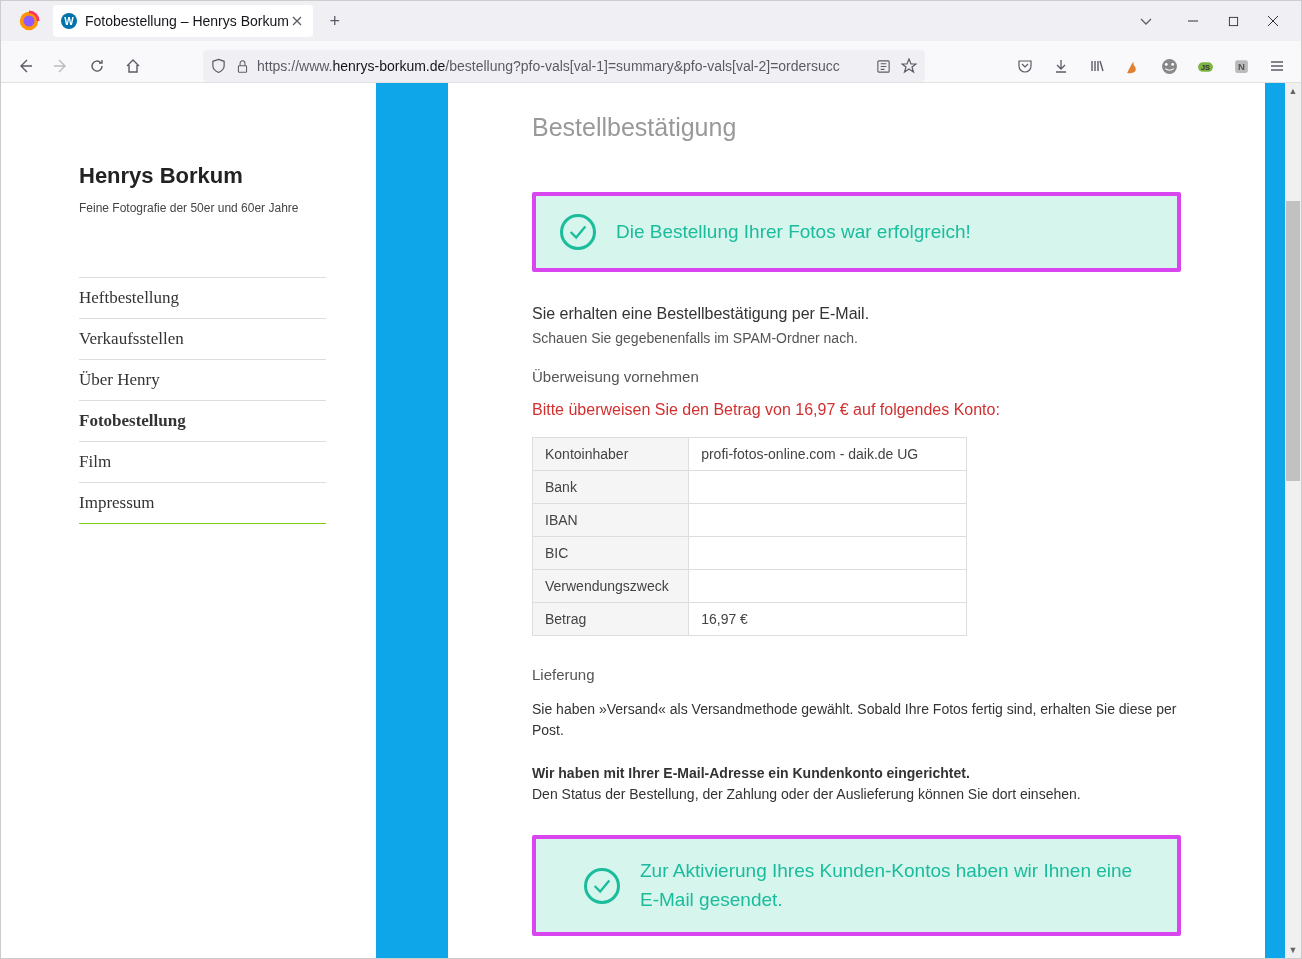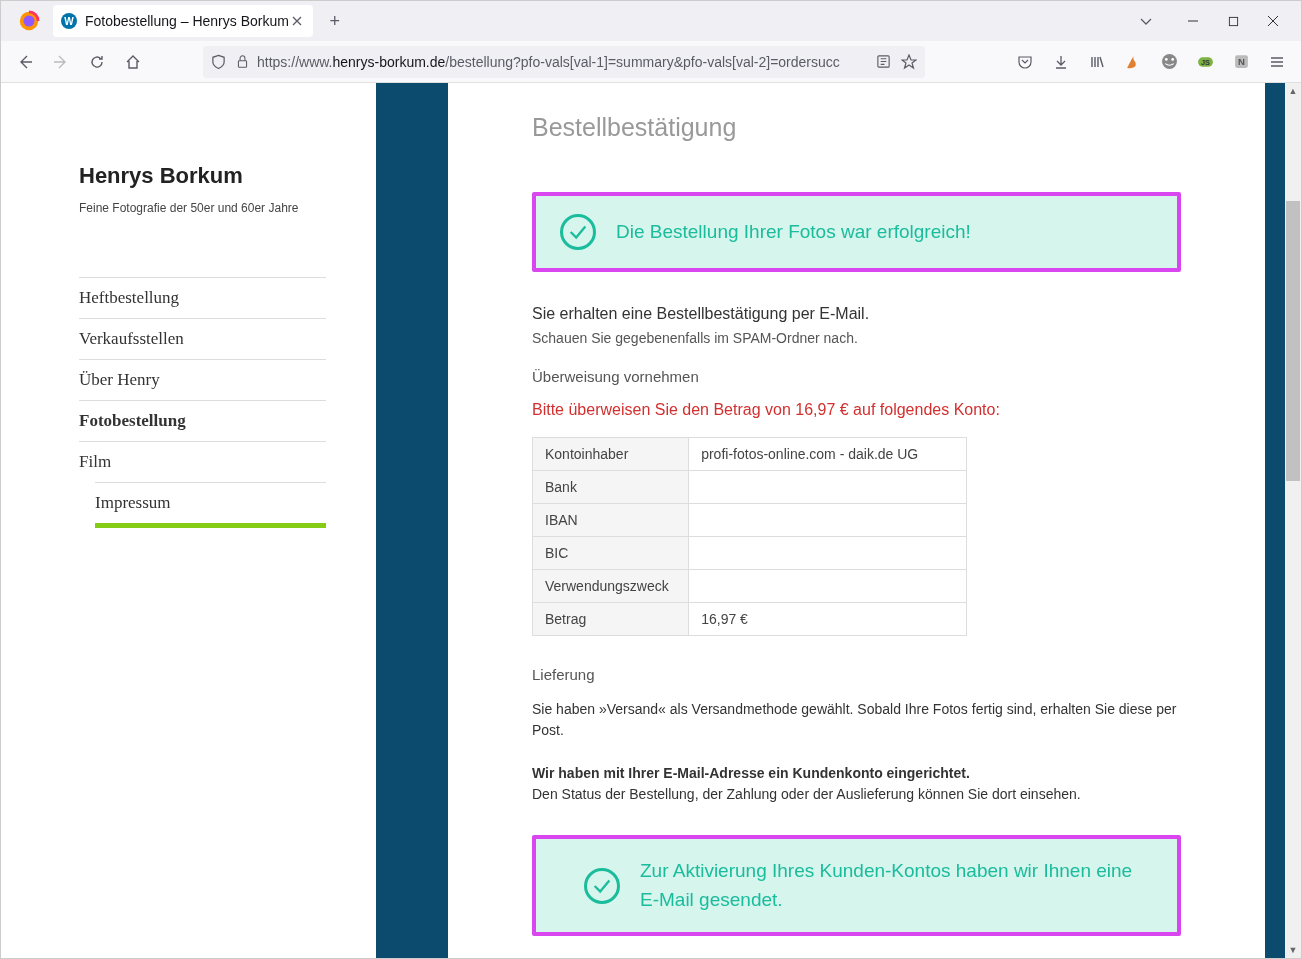--- a/index.html
+++ b/index.html
@@ -12,42 +12,42 @@
 .tab { background: #fff; border-radius: 4px; height: 32px; display: flex; align-items: center; padding: 0 8px; min-width: 200px; }
 .tab-favicon { width: 16px; height: 16px; margin-right: 8px; border-radius: 50%; background: #0073aa; color: #fff; display: flex; align-items: center; justify-content: center; font-size: 10px; font-weight: bold; }
 .tab-title { font-size: 14px; color: #15141a; flex: 1; overflow: hidden; white-space: nowrap; text-overflow: ellipsis; }
 .tab-close { width: 16px; height: 16px; display: flex; align-items: center; justify-content: center; color: #5b5b66; cursor: pointer; }
 .new-tab { width: 28px; height: 28px; display: flex; align-items: center; justify-content: center; color: #5b5b66; margin-left: 8px; cursor: pointer; font-size: 18px; }
 .title-spacer { flex: 1; }
 .win-controls { display: flex; align-items: center; gap: 8px; margin-right: 4px; }
 .win-caret { color: #5b5b66; margin-right: 24px; }
 .win-btn { width: 32px; height: 32px; display: flex; align-items: center; justify-content: center; color: #333; cursor: pointer; }
 
-.toolbar { height: 42px; background: #f9f9fb; display: flex; align-items: center; padding: 0 8px; gap: 4px; border-bottom: 1px solid #e0e0e0; }
+.toolbar { height: 42px; background: #f9f9fb; display: flex; align-items: flex-end; padding: 0 8px; gap: 4px; border-bottom: 1px solid #e0e0e0; }
 .tb-btn { width: 32px; height: 32px; display: flex; align-items: center; justify-content: center; color: #5b5b66; cursor: pointer; border-radius: 4px; }
 .tb-btn.disabled { color: #bbb; }
 .url-bar { flex: 1; height: 32px; background: #f0f0f4; border-radius: 4px; display: flex; align-items: center; padding: 0 8px; margin: 0 80px 0 50px; gap: 8px; }
 .url-icons-left { display: flex; gap: 10px; align-items: center; }
 .url-text { flex: 1; font-size: 14px; color: #5b5b66; overflow: hidden; white-space: nowrap; }
 .url-text .domain { color: #15141a; }
 .url-icons-right { display: flex; gap: 10px; align-items: center; }
 .toolbar-right { display: flex; gap: 4px; align-items: center; }
 
 
 .viewport { flex: 1; display: flex; background: #fff; overflow: hidden; position: relative; }
 .page { flex: 1; display: flex; overflow: hidden; }
 .sidebar-col { width: 375px; padding: 80px 50px 0 78px; }
-.main-col { flex: 1; background: #0c4a6e; padding: 0; }
+.main-col { flex: 1; background: #0ea5e9; padding: 0; }
 .content-card { background: #fff; margin: 0 36px 0 72px; padding: 30px 84px 40px 84px; min-height: 100%; }
 
 .site-title { font-size: 22px; font-weight: 700; color: #222; margin-bottom: 10px; }
 .site-tagline { font-size: 12px; color: #444; line-height: 1.5; margin-bottom: 60px; }
 .nav-list { list-style: none; }
 .nav-item { border-top: 1px solid #ddd; padding: 10px 0; }
-.nav-item:last-child { border-bottom: 5px solid #84cc16; margin-left: 16px; }
+.nav-item:last-child { border-bottom: 1px solid #84cc16; }
 .nav-link { font-size: 17px; color: #333; text-decoration: none; font-family: Georgia, serif; }
 .nav-item.active .nav-link { font-weight: 700; }
 
 .page-heading { font-size: 25px; color: #999; font-weight: 400; margin-bottom: 50px; }
 .success-box { border: 4px solid #d946ef; background: #d5f5ed; border-radius: 2px; padding: 18px 24px; display: flex; align-items: center; gap: 20px; margin-bottom: 30px; }
 .success-circle { width: 36px; height: 36px; border: 3px solid #1abc9c; border-radius: 50%; display: flex; align-items: center; justify-content: center; flex-shrink: 0; }
 .success-text { color: #1abc9c; font-size: 19px; font-weight: 500; line-height: 1.5; }
 
 .body-text { font-size: 16px; color: #333; line-height: 1.5; }
 .sub-text { font-size: 14px; color: #555; margin-top: 4px; margin-bottom: 22px; }

